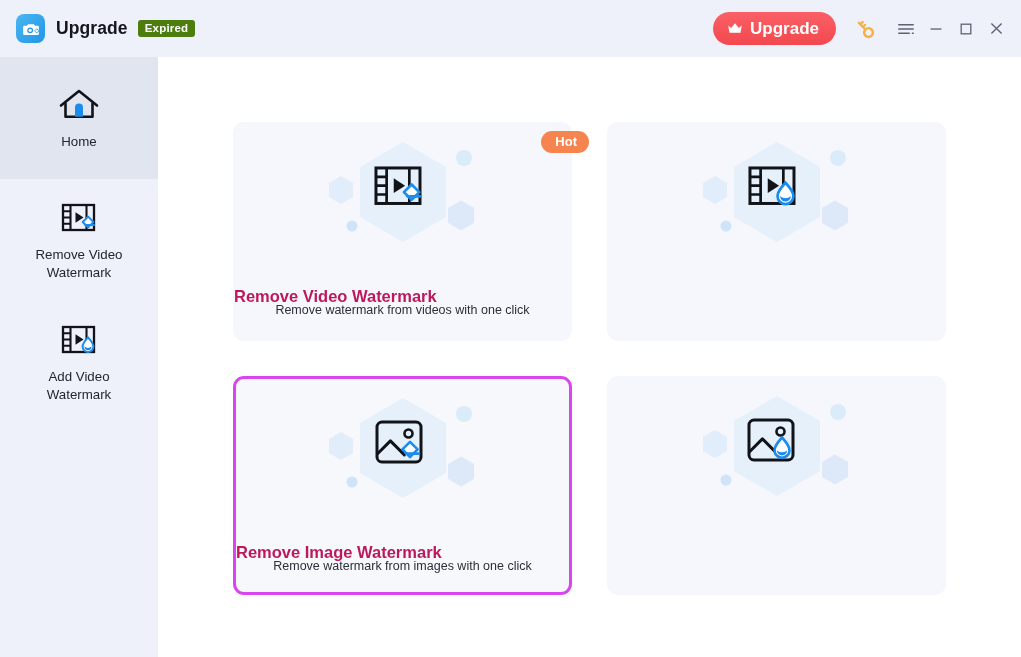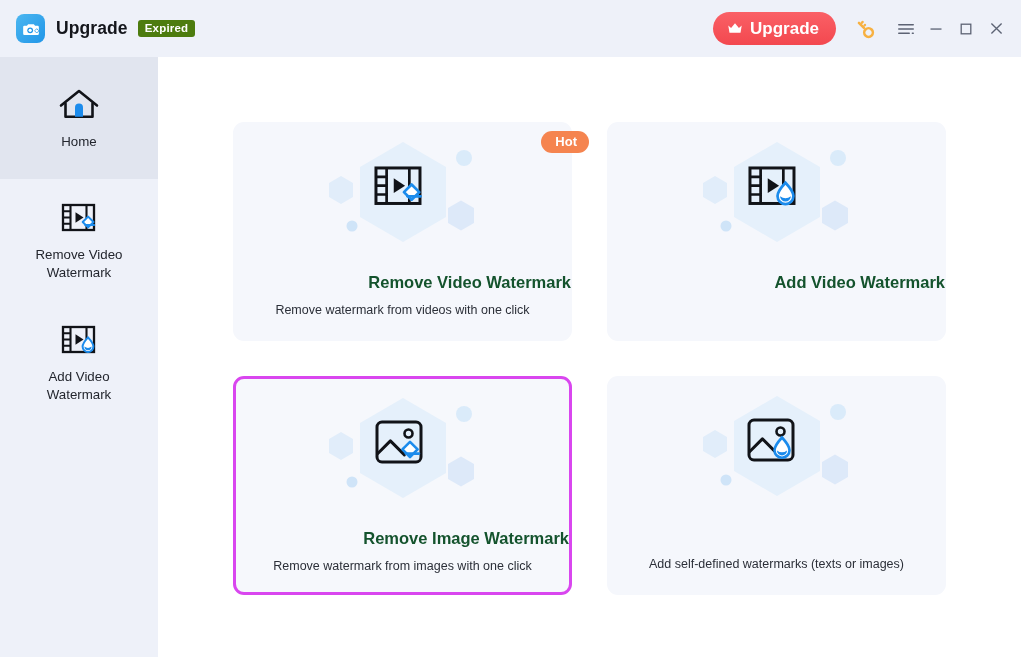--- a/index.html
+++ b/index.html
@@ -88,22 +88,22 @@
   #card-rvw { left: 75px;  top: 65px; }
   #card-avw { left: 449px; top: 65px; }
   #card-riw { left: 75px;  top: 319px; }
   #card-aiw { left: 449px; top: 319px; }
 
   .card-art {
     position: absolute; left: 0; right: 0; top: 12px; height: 120px;
     display: flex; align-items: center; justify-content: center;
   }
   .card-title {
-    position: absolute; left: 0; right: 0; top: 150px;
-    text-align: right; font-size: 16.5px; font-weight: bold; color: #14532d;
+    position: absolute; left: 0; right: 0; top: 164px;
+    text-align: left; font-size: 16.5px; font-weight: bold; color: #be185d;
   }
   .card-sub {
     position: absolute; left: 0; right: 0; top: 180px;
     text-align: center; font-size: 12.5px; font-weight: normal; color: #2b2f38;
   }
   .hot-badge {
     position: absolute; top: 8px; right: -18px;
     background: #f5844f; color: #ffffff;
     font-size: 13px; font-weight: bold;
     padding: 3px 12px 4px 14px;
@@ -275,21 +275,20 @@
             <rect x="3.5" y="3.5" width="31" height="25" fill="none" stroke="#111318" stroke-width="2.1"></rect>
             <path d="M11 3.5v25M27 3.5v25M3.5 9.8h7.5M3.5 16h7.5M3.5 22.2h7.5" stroke="#111318" stroke-width="1.9" fill="none"></path>
             <path d="M16 10.8l8 5.2-8 5.2z" fill="#111318"></path>
             <g transform="translate(22.5,13.5)">
               <path d="M6 0.4C6 0.4 11.6 6.4 11.6 9.8A5.6 5.6 0 0 1 .4 9.8C.4 6.4 6 .4 6 .4z" fill="#ffffff" stroke="#1b8bec" stroke-width="1.9"></path>
               <path d="M2.2 9.9a3.8 3.8 0 0 0 7.6 0 6.2 6.2 0 0 1-7.6 0z" fill="#1b8bec"></path>
             </g>
           </g>
         </svg>
       </div>
-      <div class="card-title">Add Video Watermark</div>
     </div>
 
     <div class="card bordered" id="card-riw">
       <div class="card-art">
         <svg width="200" height="118" viewBox="0 0 200 118" class="art-svg">
           <path d="M100 6 L143 31 L143 81 L100 106 L57 81 L57 31 Z" fill="#e5f0fb"></path>
           <path d="M26 47 L38 40 L50 47 L50 61 L38 68 L26 61 Z" fill="#e1edfa"></path>
           <path d="M145 72 L158 64.5 L171 72 L171 87 L158 94.5 L145 87 Z" fill="#dde9f9"></path>
           <circle cx="161" cy="22" r="8" fill="#daebfa"></circle>
           <circle cx="49" cy="90" r="5.5" fill="#cfe4f8"></circle>
@@ -320,17 +319,16 @@
             <rect x="2" y="2" width="44" height="40" rx="5" fill="none" stroke="#111318" stroke-width="3"></rect>
             <circle cx="33.5" cy="13.5" r="4" fill="none" stroke="#111318" stroke-width="2.6"></circle>
             <path d="M2.8 33.5l12.6-12.6 14 14" fill="none" stroke="#111318" stroke-width="3" stroke-linecap="round" stroke-linejoin="round"></path>
             <g transform="translate(27,19)">
               <path d="M8 0.5C8 .5 15.5 8.7 15.5 13.2A7.5 7.5 0 0 1 .5 13.2C.5 8.7 8 .5 8 .5z" fill="#ffffff" stroke="#1b8bec" stroke-width="2.6"></path>
               <path d="M3 13.4a5 5 0 0 0 10 0 8.4 8.4 0 0 1-10 0z" fill="#1b8bec"></path>
             </g>
           </g>
         </svg>
       </div>
-      <div class="card-sub">Add self-defined watermarks  (texts or images)</div>
     </div>
 
   </div>
 </div>
 
 </body></html>

